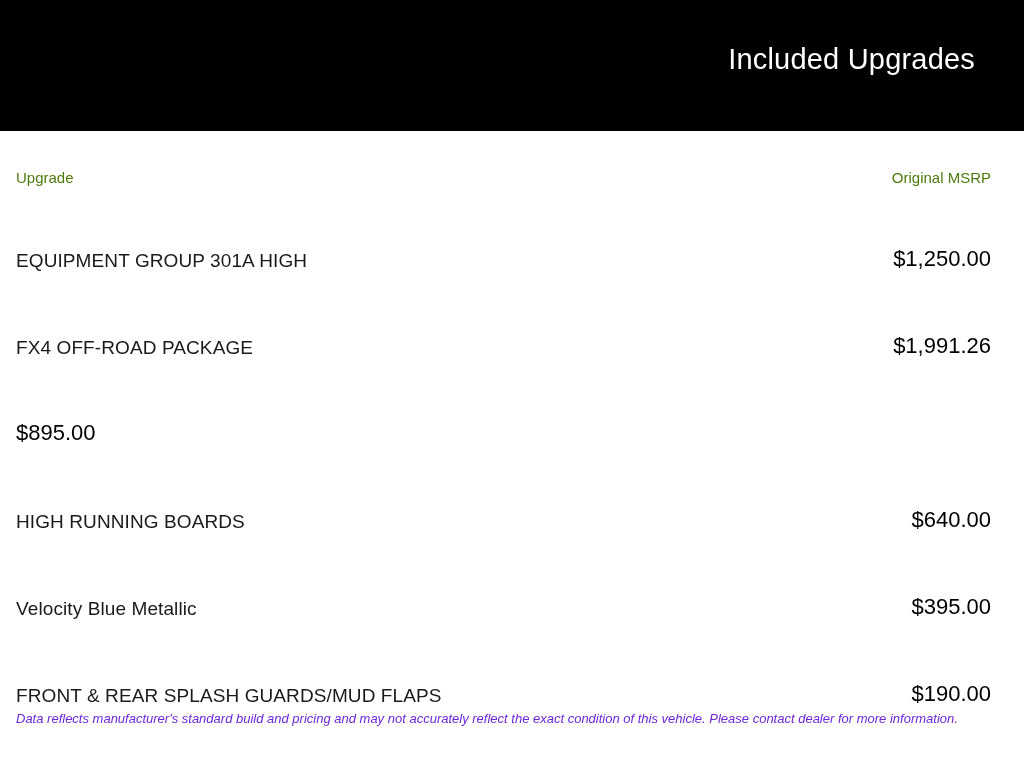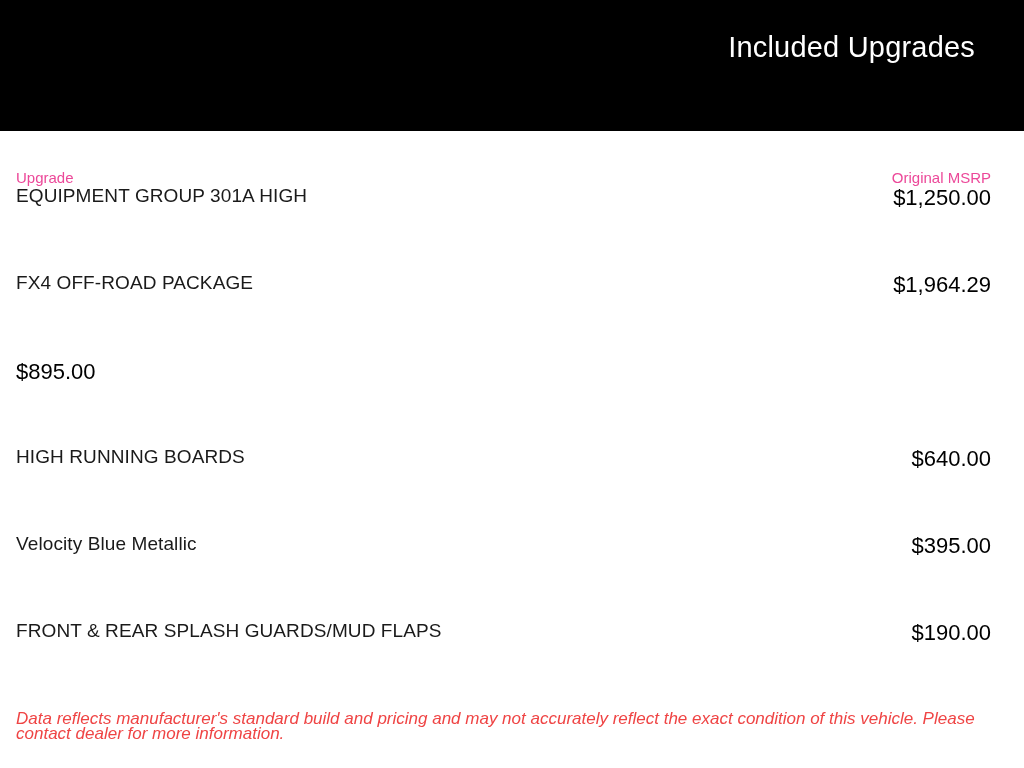--- a/index.html
+++ b/index.html
@@ -11,73 +11,73 @@
     overflow: hidden;
   }
   .header-bar {
     position: relative;
     width: 1024px;
     height: 131px;
     background: #000000;
   }
   .page-title {
     position: absolute;
-    top: 0;
+    top: 12px;
     right: 49px;
     height: 95px;
     display: flex;
     align-items: center;
     color: #ffffff;
     font-size: 29px;
     font-weight: 400;
     letter-spacing: 0.2px;
     margin-left: 20px;
   }
   .content {
     width: 1024px;
     background: #ffffff;
   }
   .col-header-row {
     display: flex;
     justify-content: space-between;
     align-items: center;
     padding: 44px 33px 0 16px;
     height: 49px; 
-    color: #ec4899;
+    color: #4d7c0f;
     font-size: 15px;
     line-height: 19px;
     font-weight: 400;
   }
   .rows {
     margin-top: 5px;
   }
   .upgrade-row {
     display: flex;
     justify-content: space-between;
-    align-items: flex-start;
+    align-items: flex-end;
     height: 87px;
     padding-left: 16px;
     padding-right: 33px;
   }
   .upgrade-name {
     color: #1a1a1a;
     font-size: 19px;
     font-weight: 400;
     letter-spacing: 0.1px;
   }
   .upgrade-price {
     color: #000000;
     font-size: 22px;
     font-weight: 400;
   }
   .disclaimer {
     margin-top: 4px;
     padding: 0 40px 0 16px;
-    color: #ef4444;
-    font-size: 17px;
+    color: #6d28d9;
+    font-size: 13px;
     font-style: italic;
     line-height: 15px;
   }
 </style>
 </head>
 <body>
 
 <div class="header-bar">
   <div class="page-title">Included Upgrades</div>
 </div>
@@ -91,21 +91,21 @@
 
   <div class="rows">
 
     <div class="upgrade-row">
       <span class="upgrade-name">EQUIPMENT GROUP 301A HIGH</span>
       <span class="upgrade-price">$1,250.00</span>
     </div>
 
     <div class="upgrade-row">
       <span class="upgrade-name">FX4 OFF-ROAD PACKAGE</span>
-      <span class="upgrade-price">$1,964.29</span>
+      <span class="upgrade-price">$1,991.26</span>
     </div>
 
     <div class="upgrade-row">
       <span class="upgrade-price">$895.00</span>
     </div>
 
     <div class="upgrade-row">
       <span class="upgrade-name">HIGH RUNNING BOARDS</span>
       <span class="upgrade-price">$640.00</span>
     </div>

